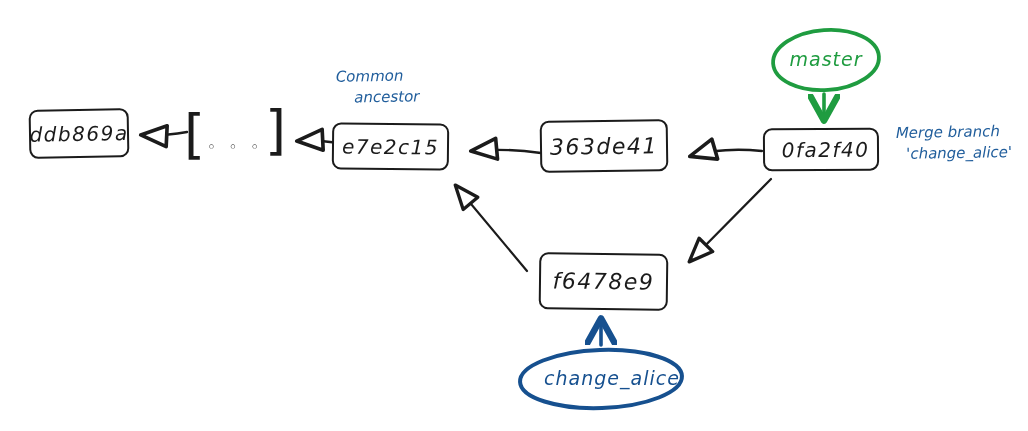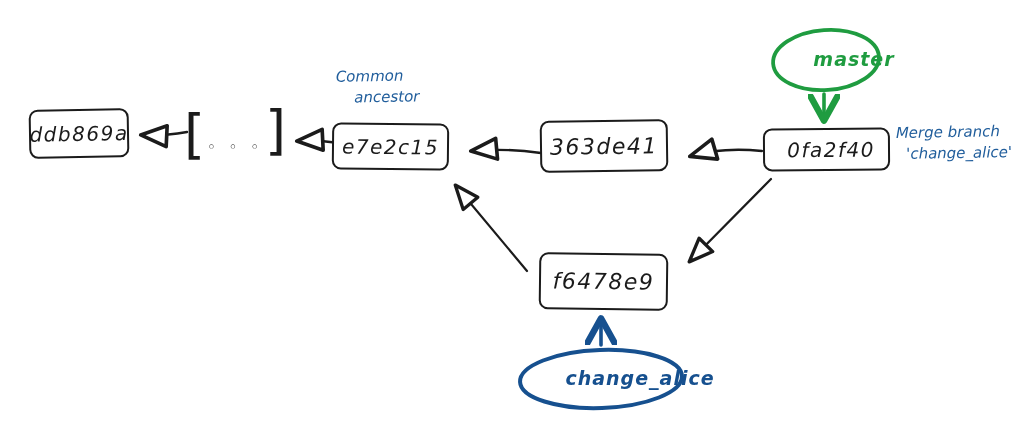--- a/index.html
+++ b/index.html
@@ -32,21 +32,21 @@
     box-sizing: border-box;
     color: #1b1b1b;
     font-style: italic;
     font-size: 20px;
     letter-spacing: 1.5px;
     font-family: "DejaVu Sans", sans-serif;
   }
   .box-ddb869a  { left: 29px;  top: 109px; width: 100px; height: 49px; transform: rotate(-1deg); }
   .box-e7e2c15  { left: 332px; top: 123px; width: 117px; height: 47px; transform: rotate(0.6deg); }
   .box-363de41  { left: 540px; top: 120px; width: 128px; height: 52px; transform: rotate(-0.8deg); font-size: 22px; }
-  .box-0fa2f40  { left: 763px; top: 128px; width: 127px; height: 43px; transform: rotate(-0.4deg); padding-left: 9px; }
+  .box-0fa2f40  { left: 763px; top: 128px; width: 116px; height: 43px; transform: rotate(-0.4deg); padding-left: 9px; }
   .box-f6478e9  { left: 539px; top: 253px; width: 129px; height: 57px; transform: rotate(0.7deg); font-size: 22px; }
 
   .ellipsis-node {
     position: absolute;
     left: 184px; top: 108px;
     width: 102px; height: 58px;
     display: flex;
     align-items: flex-start;
     justify-content: center;
     color: #1b1b1b;
@@ -75,26 +75,25 @@
     font-family: "DejaVu Sans", sans-serif;
   }
   .note-common-ancestor { left: 336px; top: 66px; transform: rotate(-1deg); }
   .note-common-ancestor .l2 { margin-left: 18px; }
   .note-merge { left: 896px; top: 122px; transform: rotate(-1deg); }
   .note-merge .l2 { margin-left: 10px; }
 
   .branch-label {
     position: absolute;
     font-size: 19px;
-    font-weight: bold;
+    font-weight: normal;
     font-style: italic;
     text-align: center;
     letter-spacing: 1px;
     font-family: "DejaVu Sans", sans-serif;
-    margin-left: 28px;
   }
   .branch-label.master { left: 773px; top: 48px; width: 106px; color: #1f9c40; }
   .branch-label.change-alice { left: 520px; top: 367px; width: 184px; color: #16508f; }
 
   svg { display: block; }
 </style>
 </head>
 <body>
 
 <div class="canvas">

